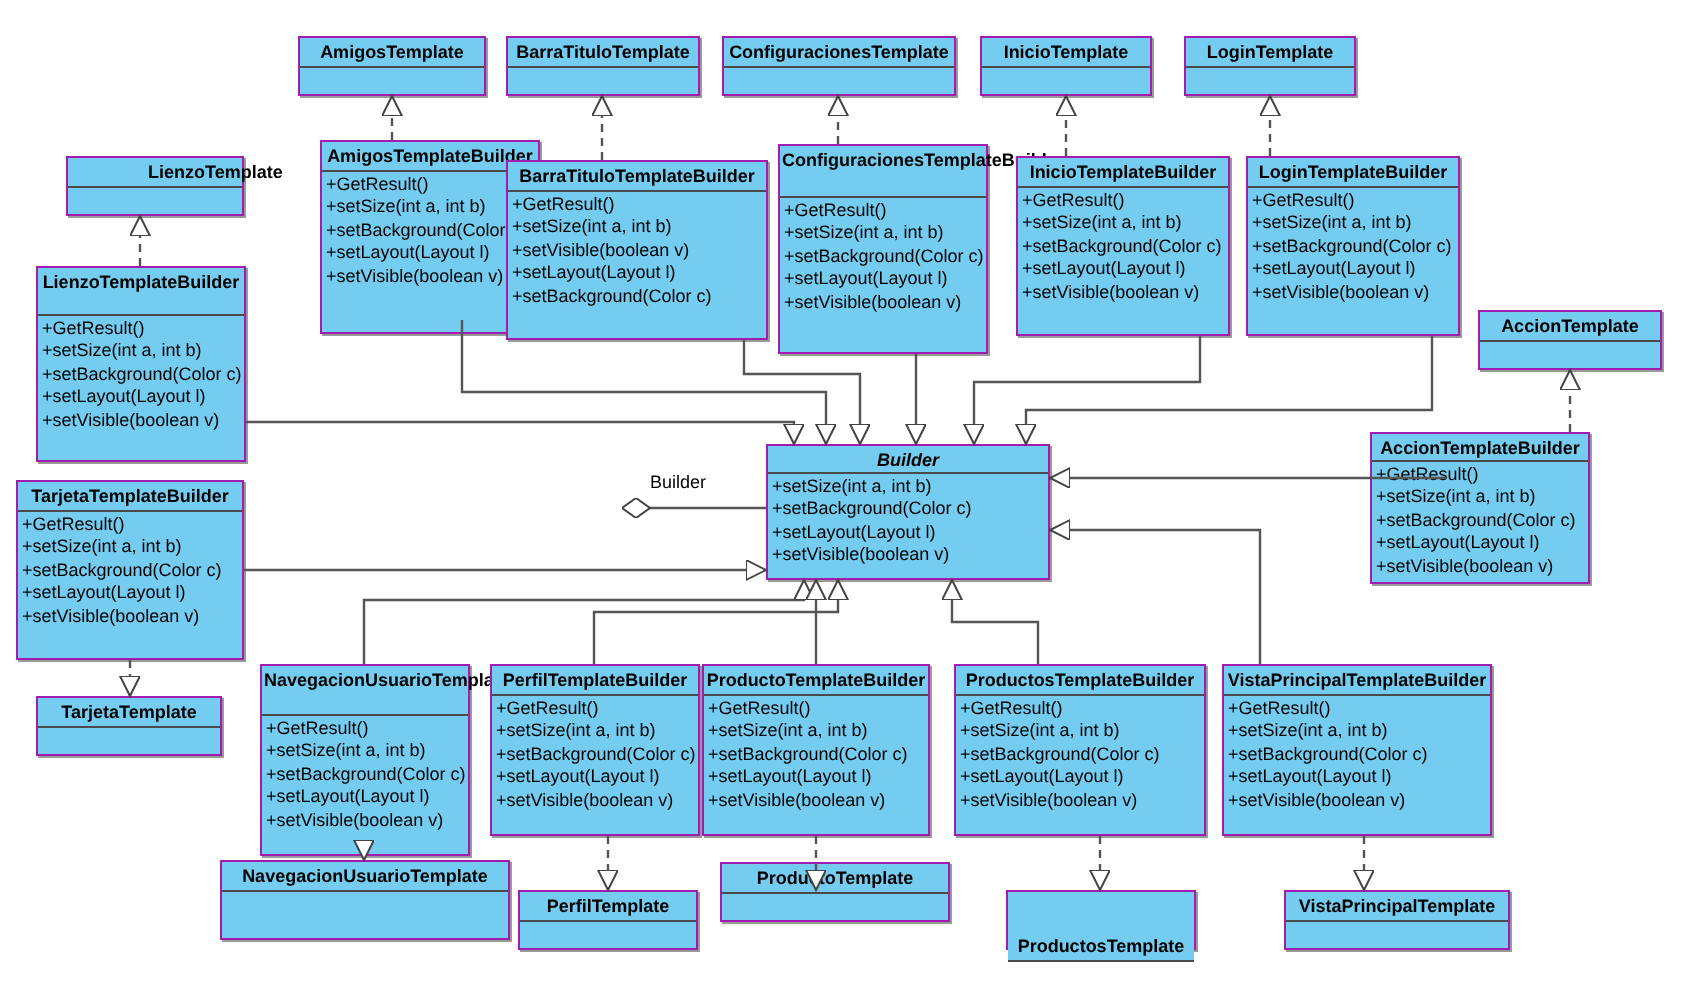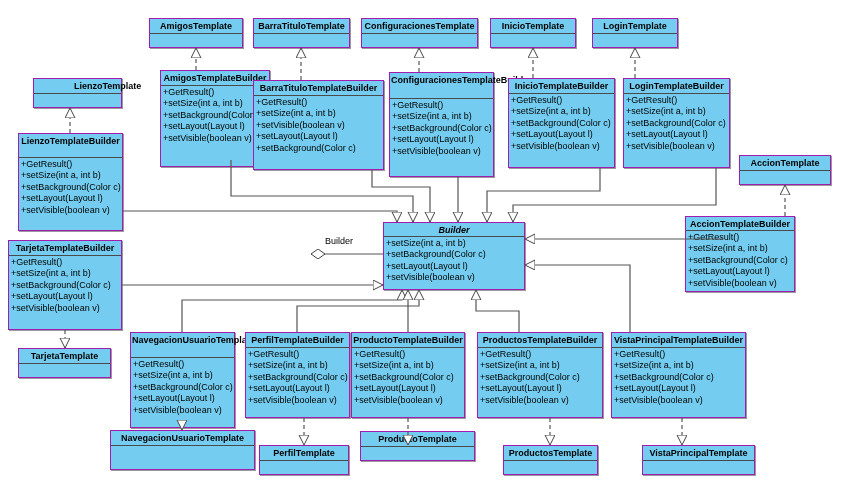--- a/index.html
+++ b/index.html
@@ -91,21 +91,21 @@
     </div>
     <div class="cls empty" style="left: 259px; top: 445px; width: 90px; height: 30px;">
       <div class="hdr" style="height: 15px;">PerfilTemplate</div>
       <div class="body"></div>
     </div>
     <div class="cls empty" style="left: 360px; top: 431px; width: 115px; height: 30px;">
       <div class="hdr" style="height: 15px;">ProductoTemplate</div>
       <div class="body"></div>
     </div>
     <div class="cls empty" style="left: 503px; top: 445px; width: 95px; height: 30px;">
-      <div class="hdr" style="height: 15px;">ProductosTemplate</div>
+      <div class="hdr" style="height: 15px; margin-top: 20px;">ProductosTemplate</div>
       <div class="body"></div>
     </div>
     <div class="cls empty" style="left: 642px; top: 445px; width: 113px; height: 30px;">
       <div class="hdr" style="height: 15px;">VistaPrincipalTemplate</div>
       <div class="body"></div>
     </div>
     <div class="cls" style="left: 116px; top: 70px; width: 110px; height: 97px; margin-left: 44px;">
       <div class="hdr" style="height: 15px;">AmigosTemplateBuilder</div>
       <div class="body">
         <div>+GetResult()</div>

